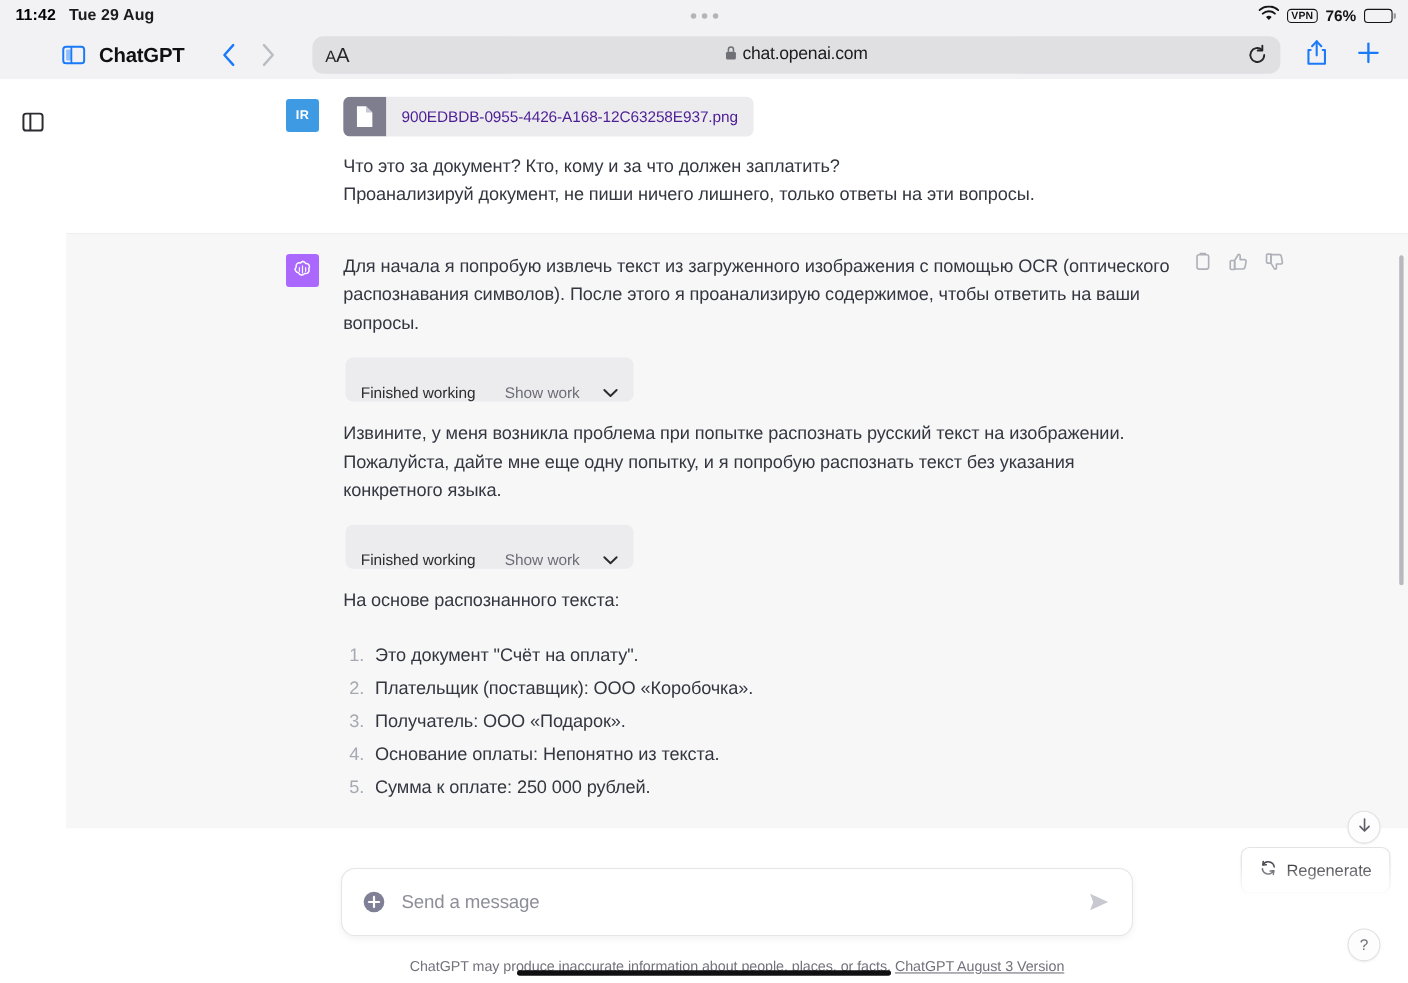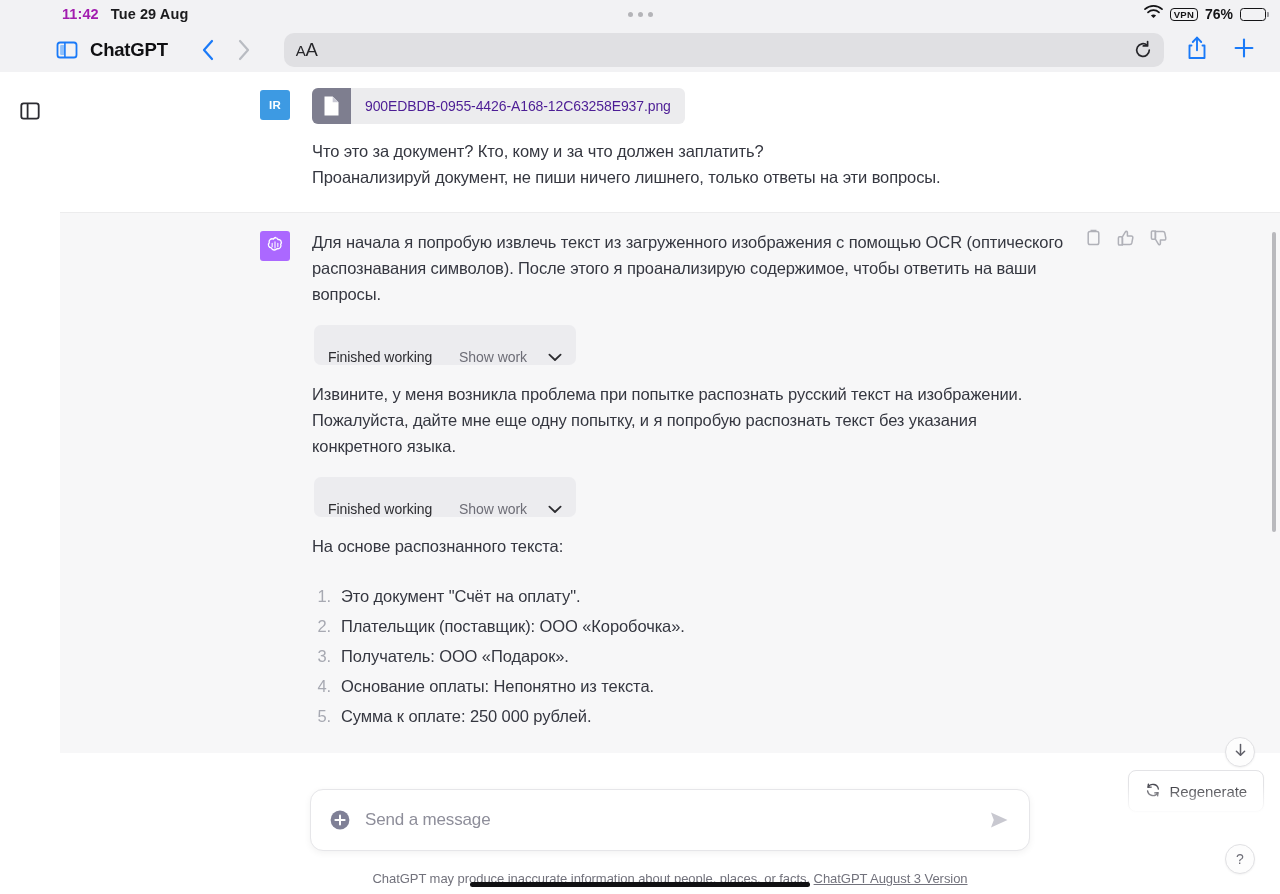--- a/index.html
+++ b/index.html
@@ -12,21 +12,21 @@
 
   
   .statusbar {
     height: 28px; width: 100%;
     background: #f2f2f4;
     display: flex; align-items: center;
     padding: 0 14px;
     position: relative;
   }
   .status-left { display: flex; align-items: baseline; gap: 12px; }
-  .status-time { font-size: 14.5px; font-weight: bold; color: #a21caf; letter-spacing: .1px; margin-left: 48px; }
+  .status-time { font-size: 14.5px; font-weight: bold; color: #000000; letter-spacing: .1px; }
   .status-date { font-size: 14.5px; font-weight: bold; color: #1b1b1d; letter-spacing: .1px; }
   .status-dots {
     position: absolute; left: 0; right: 0; top: 0; height: 28px;
     display: flex; align-items: center; justify-content: center;
     pointer-events: none;
   }
   .status-dots span {
     width: 5px; height: 5px; border-radius: 50%;
     background: #b4b4b8; margin: 0 2.5px; display: inline-block;
   }
@@ -275,20 +275,29 @@
     </svg>
   </span>
   <span class="navbtn">
     <svg width="14" height="22" viewBox="0 0 14 22">
       <polyline points="3,2 11,11 3,20" stroke="#b9bcc2" stroke-width="2.2" fill="none" stroke-linecap="round" stroke-linejoin="round"></polyline>
     </svg>
   </span>
 
   <div class="urlbar">
     <span class="aa">A<span class="big">A</span></span>
+    <div class="url-center">
+      <span>
+        <svg width="11" height="14" viewBox="0 0 11 14">
+          <rect x="1" y="6" width="9" height="7.2" rx="1.4" fill="#6f6f76"></rect>
+          <path d="M3.2 6V4.1a2.3 2.3 0 0 1 4.6 0V6" stroke="#6f6f76" stroke-width="1.4" fill="none"></path>
+        </svg>
+      </span>
+      <span class="url-text">chat.openai.com</span>
+    </div>
     <span class="reload">
       <svg width="20" height="20" viewBox="0 0 20 20">
         <path d="M16.3 10a6.3 6.3 0 1 1-2.1-4.7" stroke="#26262a" stroke-width="1.7" fill="none" stroke-linecap="round"></path>
         <polyline points="14.6,1.6 14.6,5.9 10.3,5.9" stroke="#26262a" stroke-width="1.7" fill="none" stroke-linecap="round" stroke-linejoin="round"></polyline>
       </svg>
     </span>
   </div>
 
   <div class="tb-right">
     <span>

